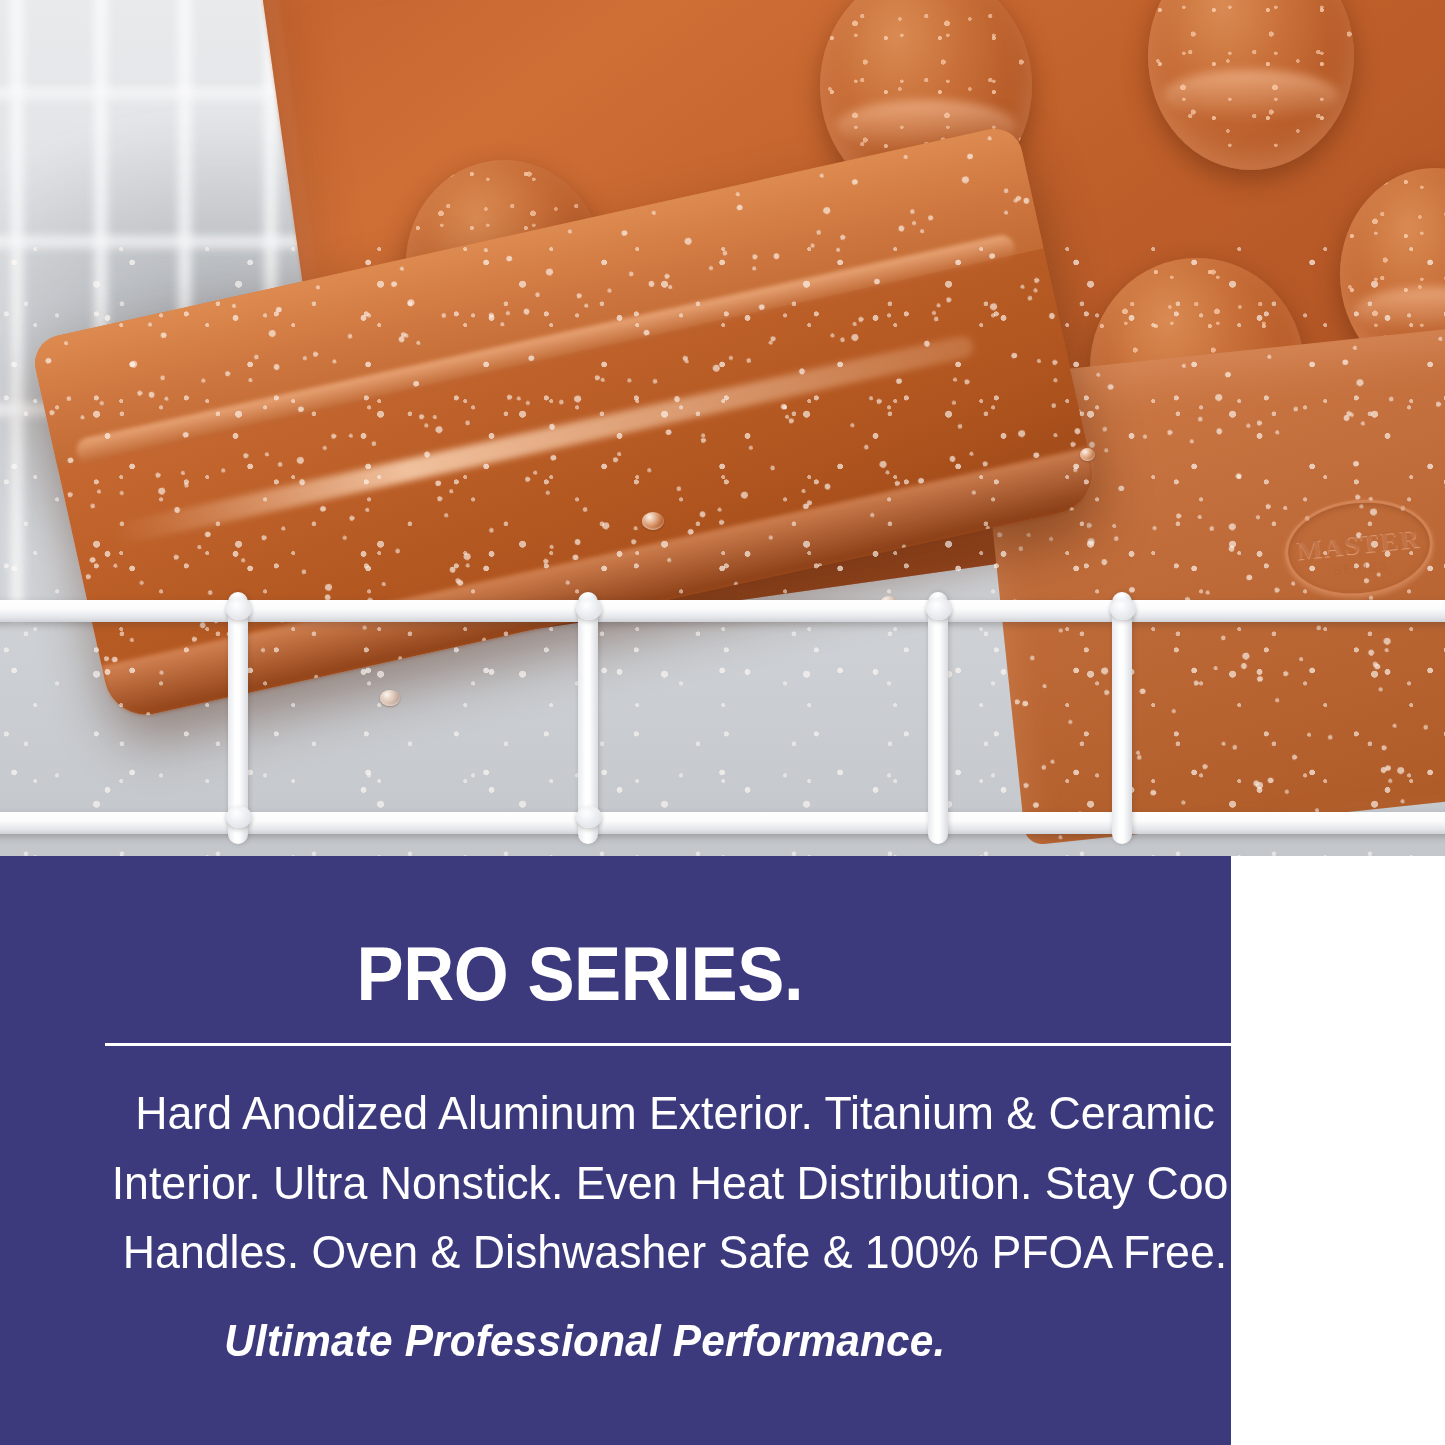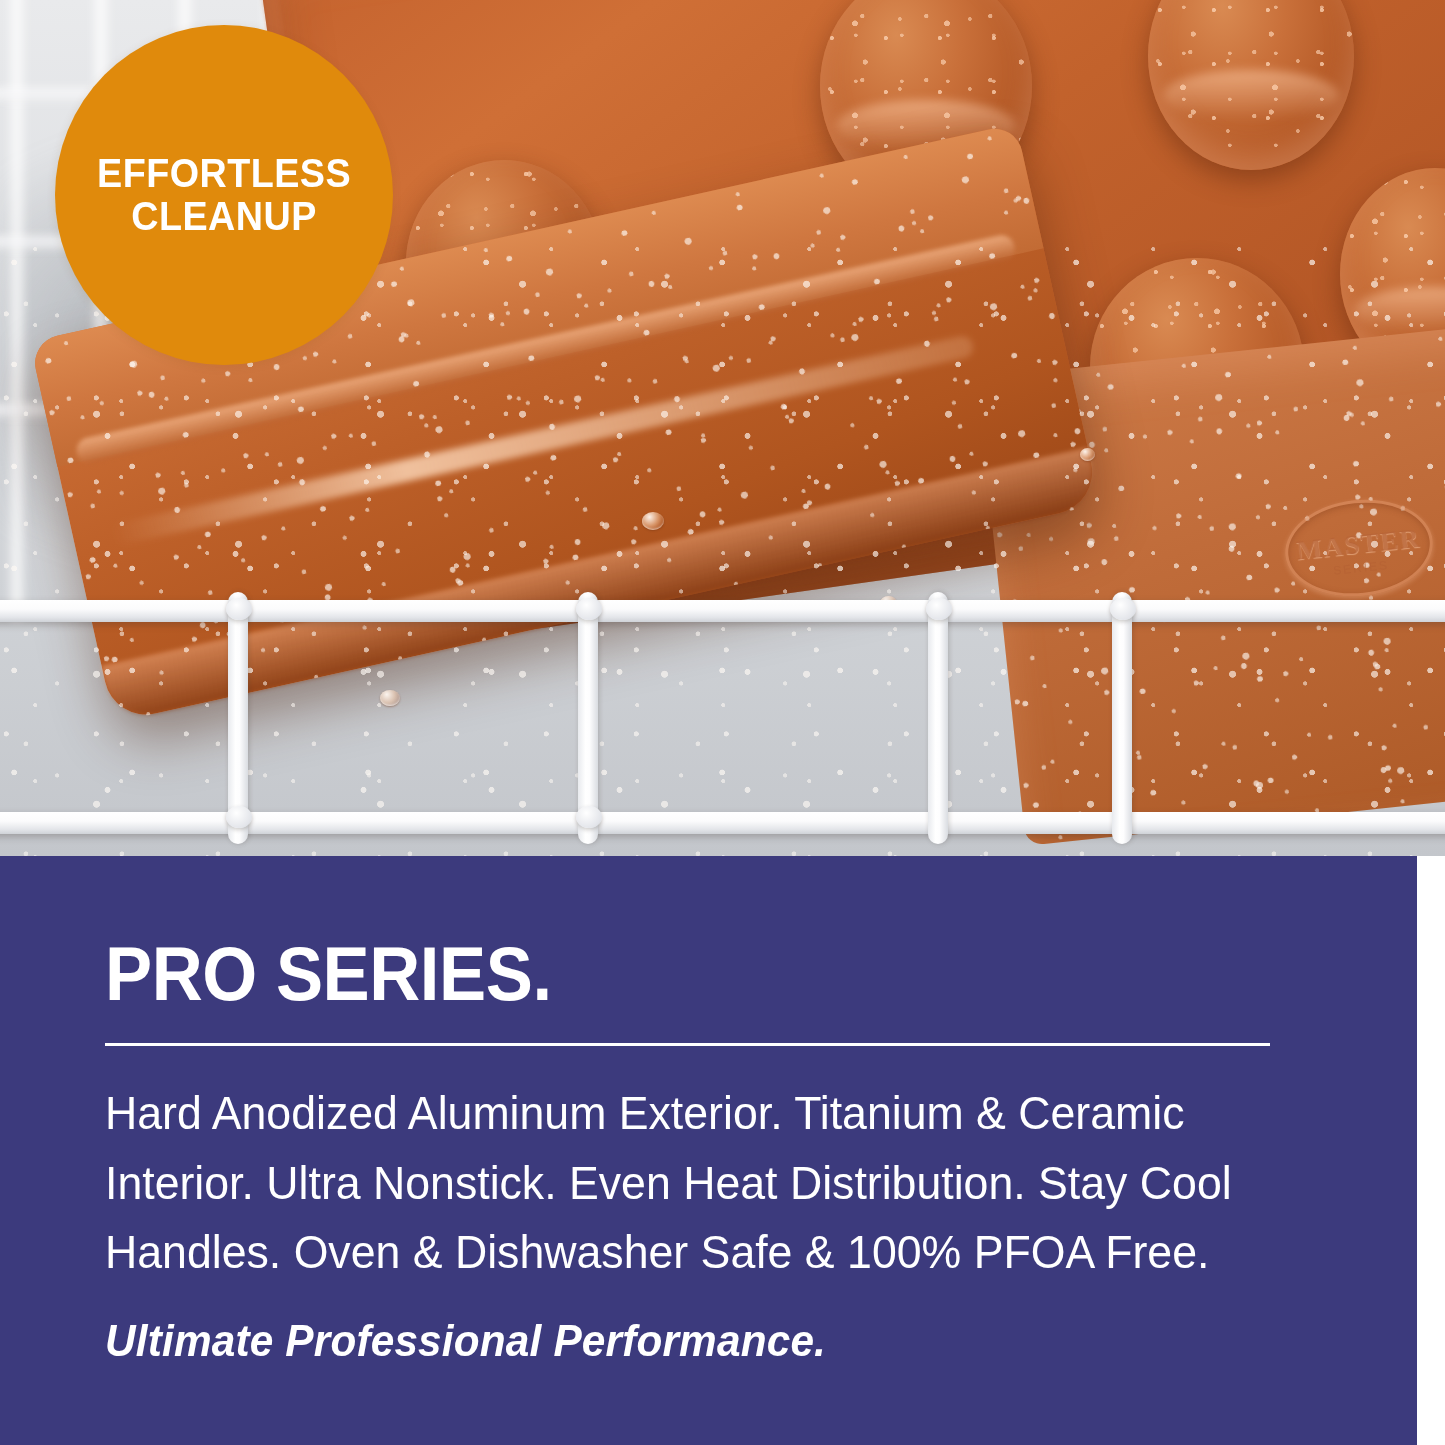--- a/index.html
+++ b/index.html
@@ -186,22 +186,23 @@
     text-align:center; color:#ffffff;
     font-family:"Liberation Sans Narrow","Liberation Sans", sans-serif;
     font-weight:bold; font-size:41px; line-height:1.06;
     letter-spacing:.5px;
     transform:scaleX(.92);
   }
   .badge-line2 { display:block; }
 
   
   .panel {
-    position:absolute; left:0; top:856px; width:1417px; height:589px;
+    position:absolute; left:0; top:856px; width:1231px; height:589px;
     padding:82px 105px 0 105px;
+    text-align:center;
   }
   .title {
     color:#ffffff;
     font-family:"Liberation Sans Narrow","Liberation Sans", sans-serif;
     font-weight:bold; font-size:76px; line-height:.96;
     letter-spacing:-0.5px;
     transform:scaleX(.93); transform-origin:left center;
   }
   .rule {
     margin-top:32px; width:1165px; height:3px; background:#ffffff;
@@ -288,26 +289,20 @@
     <div class="rack-v" style="left:578px; top:592px; height:252px;"></div>
     <div class="rack-v" style="left:928px; top:592px; height:252px;"></div>
     <div class="rack-v" style="left:1112px; top:592px; height:252px;"></div>
     <div class="rack-knob" style="left:226px; top:598px;"></div>
     <div class="rack-knob" style="left:576px; top:598px;"></div>
     <div class="rack-knob" style="left:926px; top:598px;"></div>
     <div class="rack-knob" style="left:1110px; top:598px;"></div>
     <div class="rack-knob" style="left:226px; top:806px;"></div>
     <div class="rack-knob" style="left:576px; top:806px;"></div>
 
-    <div class="badge" style="background: rgb(224, 138, 12);">
-      <div class="badge-text">
-        <span>EFFORTLESS</span>
-        <span class="badge-line2">CLEANUP</span>
-      </div>
-    </div>
   </div>
 
   <div class="panel" style="background: rgb(60, 58, 125);">
     <div class="title">PRO SERIES.</div>
     <div class="rule" style="background: rgb(255, 255, 255);"></div>
     <div class="body">Hard Anodized Aluminum Exterior.  Titanium &amp; Ceramic Interior.  Ultra Nonstick. Even Heat Distribution.  Stay Cool Handles. Oven &amp; Dishwasher Safe &amp; 100% PFOA Free.</div>
     <div class="tagline">Ultimate Professional Performance.</div>
   </div>
 
 </div>

